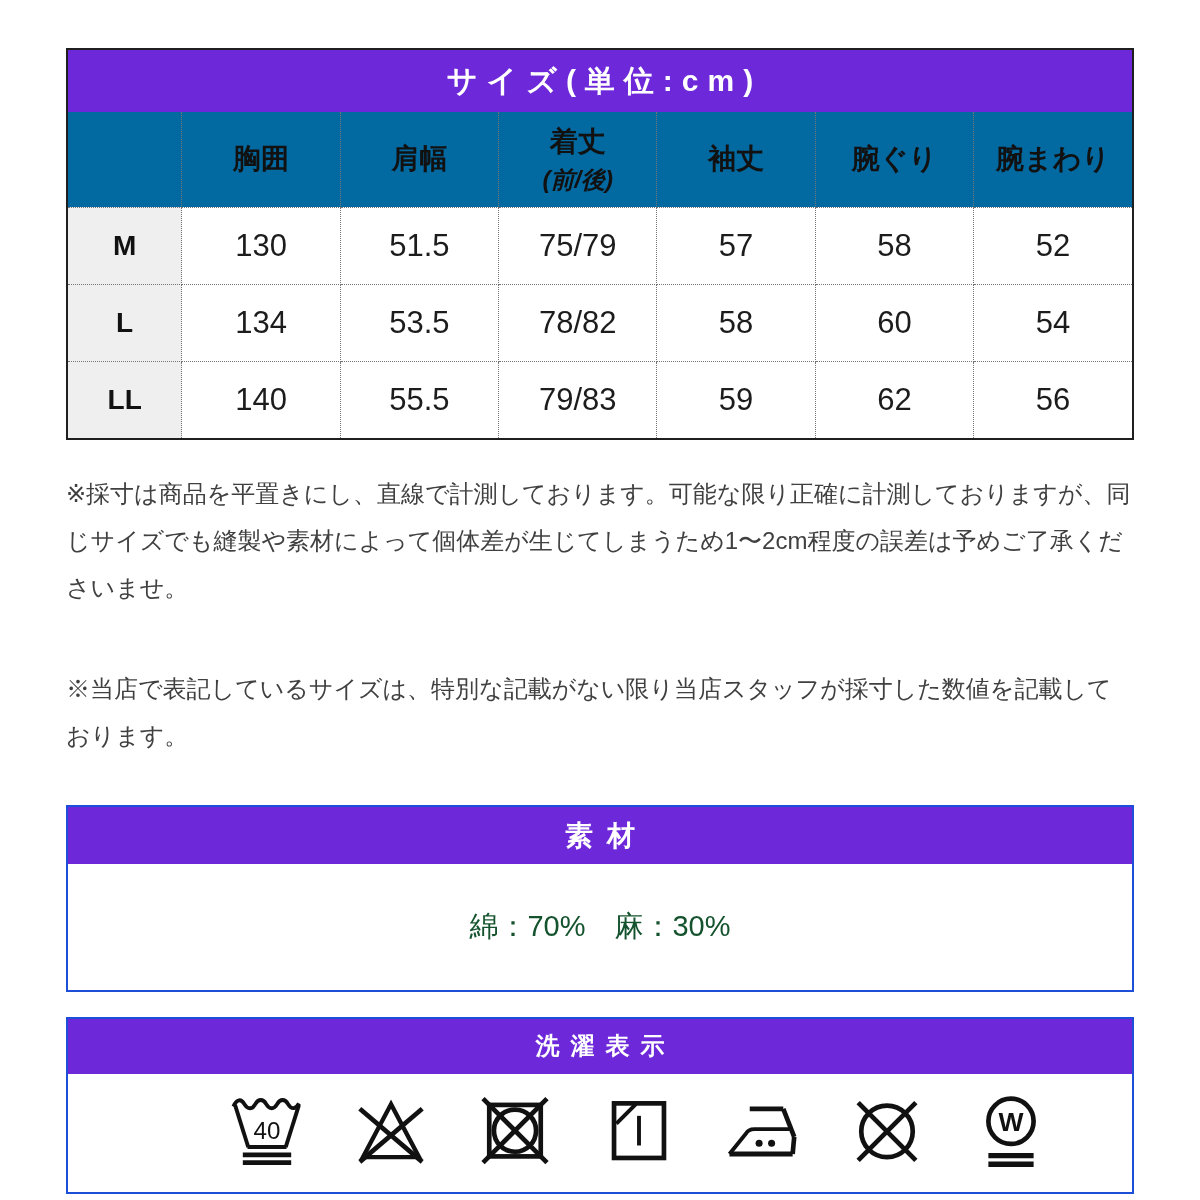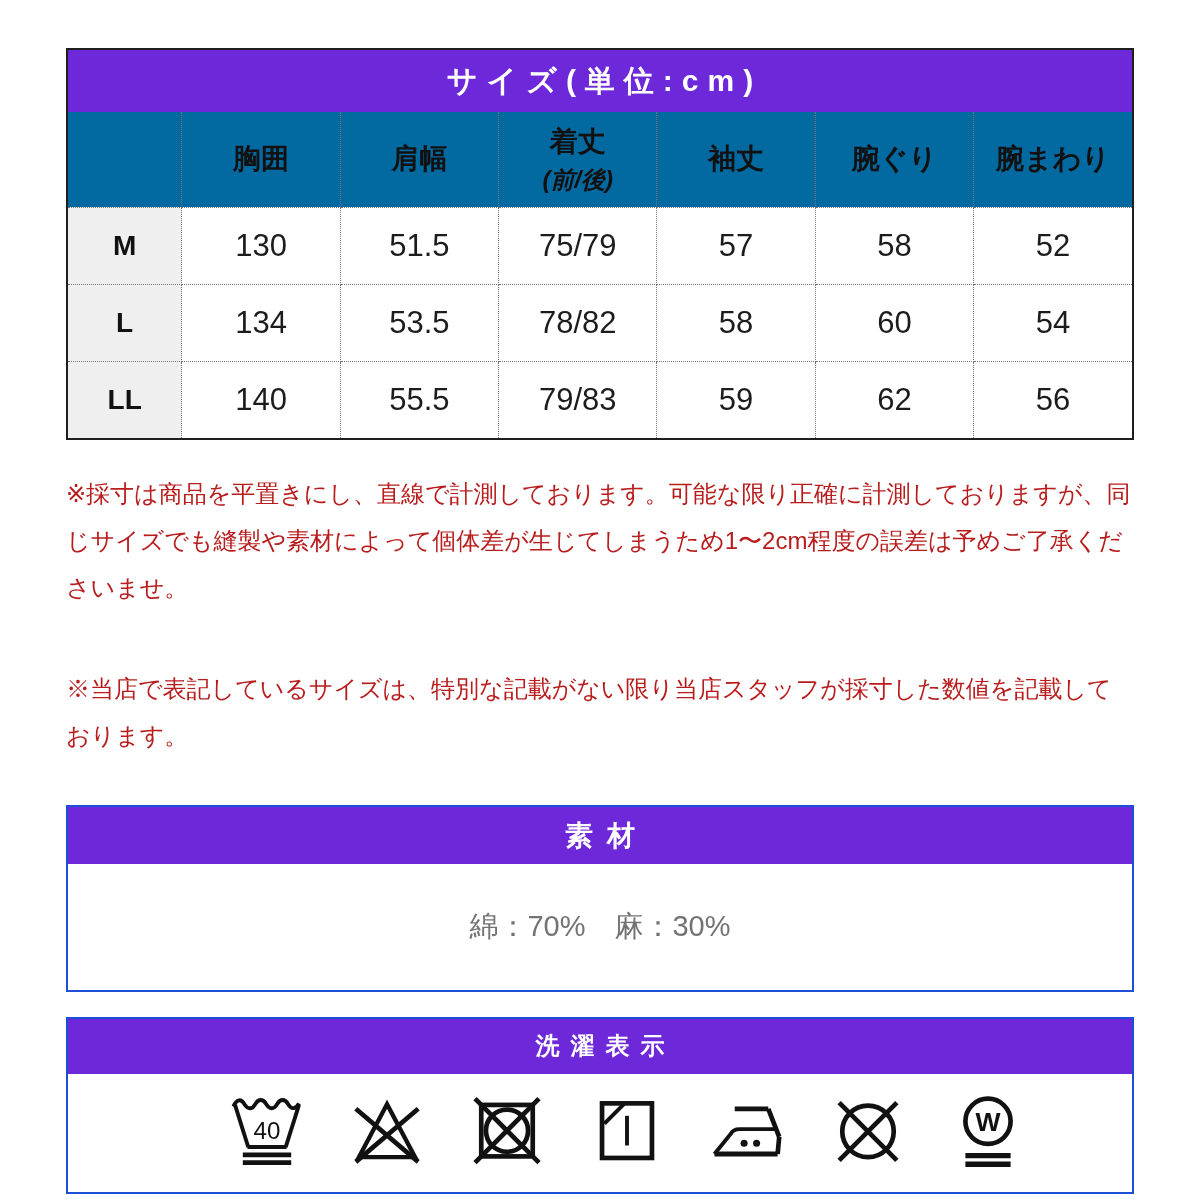--- a/index.html
+++ b/index.html
@@ -28,37 +28,37 @@
   .size-table tbody tr:last-child > * { border-bottom:0; }
 
   .size-table thead tr { height:95px; }
   .size-table thead th { background:#0369a1; font-size:28px; font-weight:bold; color:#111; }
   .col-sub { font-size:24px; font-weight:bold; margin-top:3px;font-style:italic; }
   .size-table tbody tr { height:77px; }
   .size-table tbody th { background:#efefef; font-size:28px; font-weight:bold; color:#111; }
   .size-table tbody td { background:#ffffff; font-size:31px; font-weight:400; color:#1c1c1c; }
 
   
-  .note { margin:0; font-size:24px; line-height:47px; color:#b91c1c; }
+  .note { margin:0; font-size:24px; line-height:47px; color:#404040; }
   .note-1 { margin-top:30px; }
   .note-2 { margin-top:56px;font-family:Liberation Mono, monospace; }
 
   
   .boxed-section { border:2px solid #1d4ed8; }
   .material-section { margin-top:44px; }
   .material-bar { height:57px; line-height:57px; font-size:28px; letter-spacing:14px; text-indent:14px; }
   .material-body {
     height:126px; display:flex; align-items:center; justify-content:center;
-    font-size:29px; color:#737373;text-align:right;
+    font-size:29px; color:#14532d;text-align:right;
   }
   .care-section { margin-top:25px; }
   .care-bar { height:55px; line-height:55px; font-size:24px; letter-spacing:11px; text-indent:11px;font-family:Liberation Serif, serif; }
   .care-body {
     height:118px; display:flex; align-items:center; justify-content:space-between;
-    padding:0 105px 0 160px;
+    padding:0 82px 0 160px;
   }
   .care-icon { width:78px; height:86px; flex:0 0 auto; display:block; }
   .care-icon .stroke { fill:none; stroke:#111111; }
   .care-icon text {
     font-family:"Liberation Sans","DejaVu Sans",sans-serif;
     fill:#111111;
   }
 </style>
 </head>
 <body>

